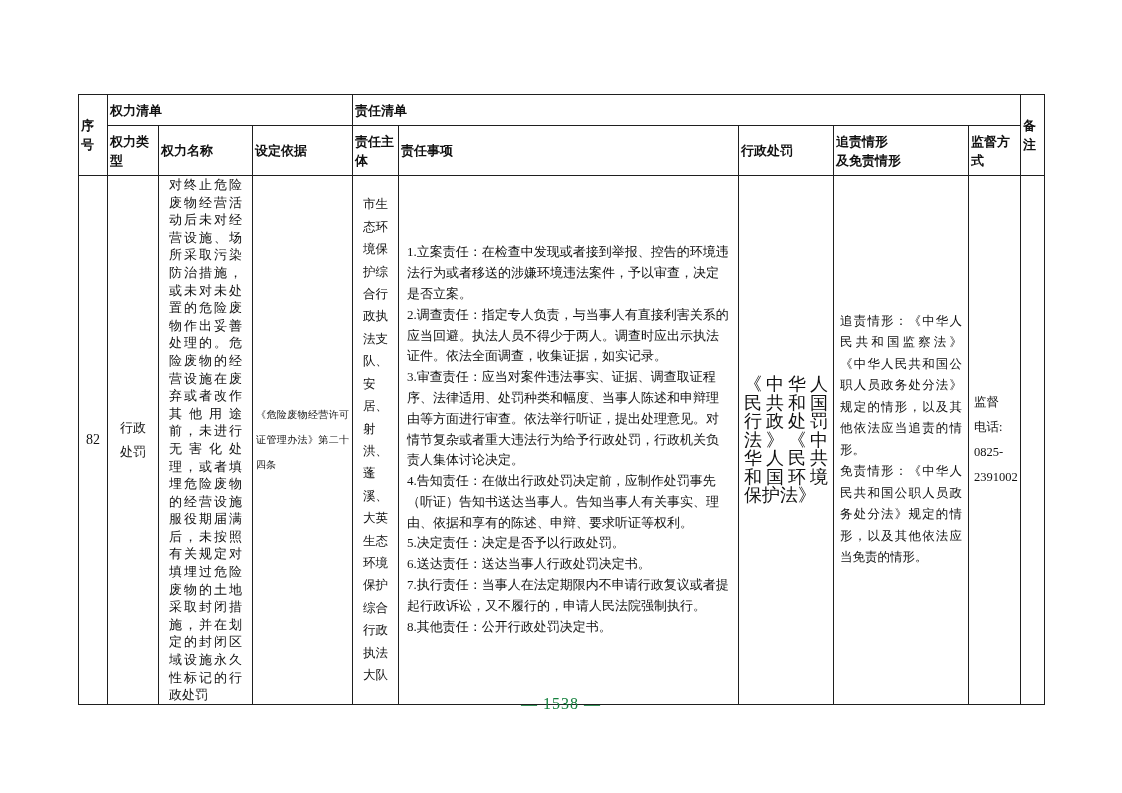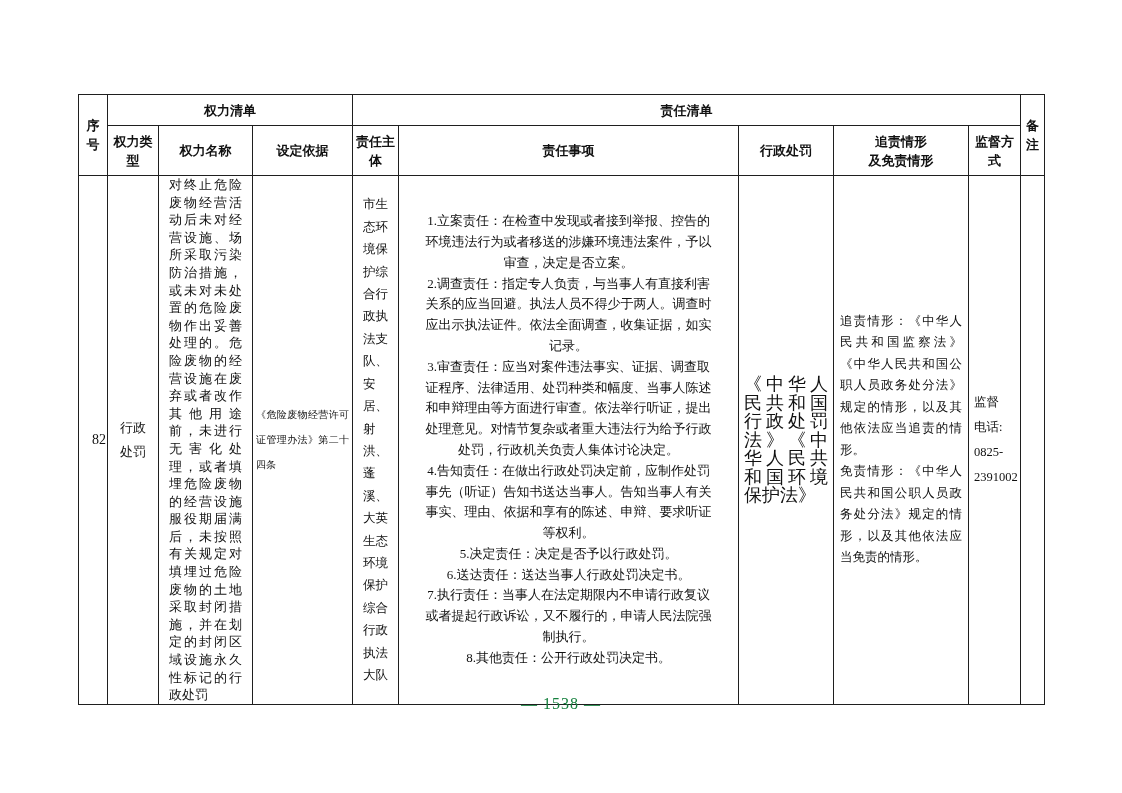--- a/index.html
+++ b/index.html
@@ -27,36 +27,36 @@
     border: 1px solid #1f1f1f;
     vertical-align: middle;
     overflow: hidden;
   }
   
   table.main th {
     font-family: "Liberation Sans", "DejaVu Sans", sans-serif;
     font-weight: bold;
     font-size: 13px;
     line-height: 19px;
-    text-align: center;
+    text-align: left;
     white-space: pre-line;
     padding: 3px 2px;
   }
   tr.r1 { height: 31px; }
   tr.r2 { height: 50px; }
   tr.body-row { height: 503px; }
   th.h-serial  { padding: 0 2px; }
   th.h-ptype   { padding: 0 7px; }
   th.h-subject { padding: 0 7px; }
   th.h-superv  { padding: 0 8px; }
   th.h-remarks { padding: 0 2px; }
   
   td { font-size: 13px; }
   td.c-serial {
-    text-align: right;
+    text-align: center;
     font-size: 14px;
   }
   td.c-ptype {
     text-align: center;
     font-size: 13px;
     line-height: 24px;
     padding: 0 10px;
   }
   td.c-pname {
     font-size: 13px;
@@ -75,22 +75,22 @@
   td.c-subject {
     font-size: 12.5px;
     line-height: 22.4px;
     text-align: justify;
     text-align-last: left;
     padding: 0 10px;
   }
   td.c-duties {
     font-size: 13px;
     line-height: 20.8px;
-    text-align: center;
-    padding: 0 24px;
+    text-align: left;
+    padding: 0 8px;
   }
   td.c-duties p { margin: 0; }
   td.c-abasis {
     font-size: 18px;
     line-height: 18.5px;
     text-align: justify;
     text-align-last: left;
     padding: 0 5px;
   }
   td.c-situ {

